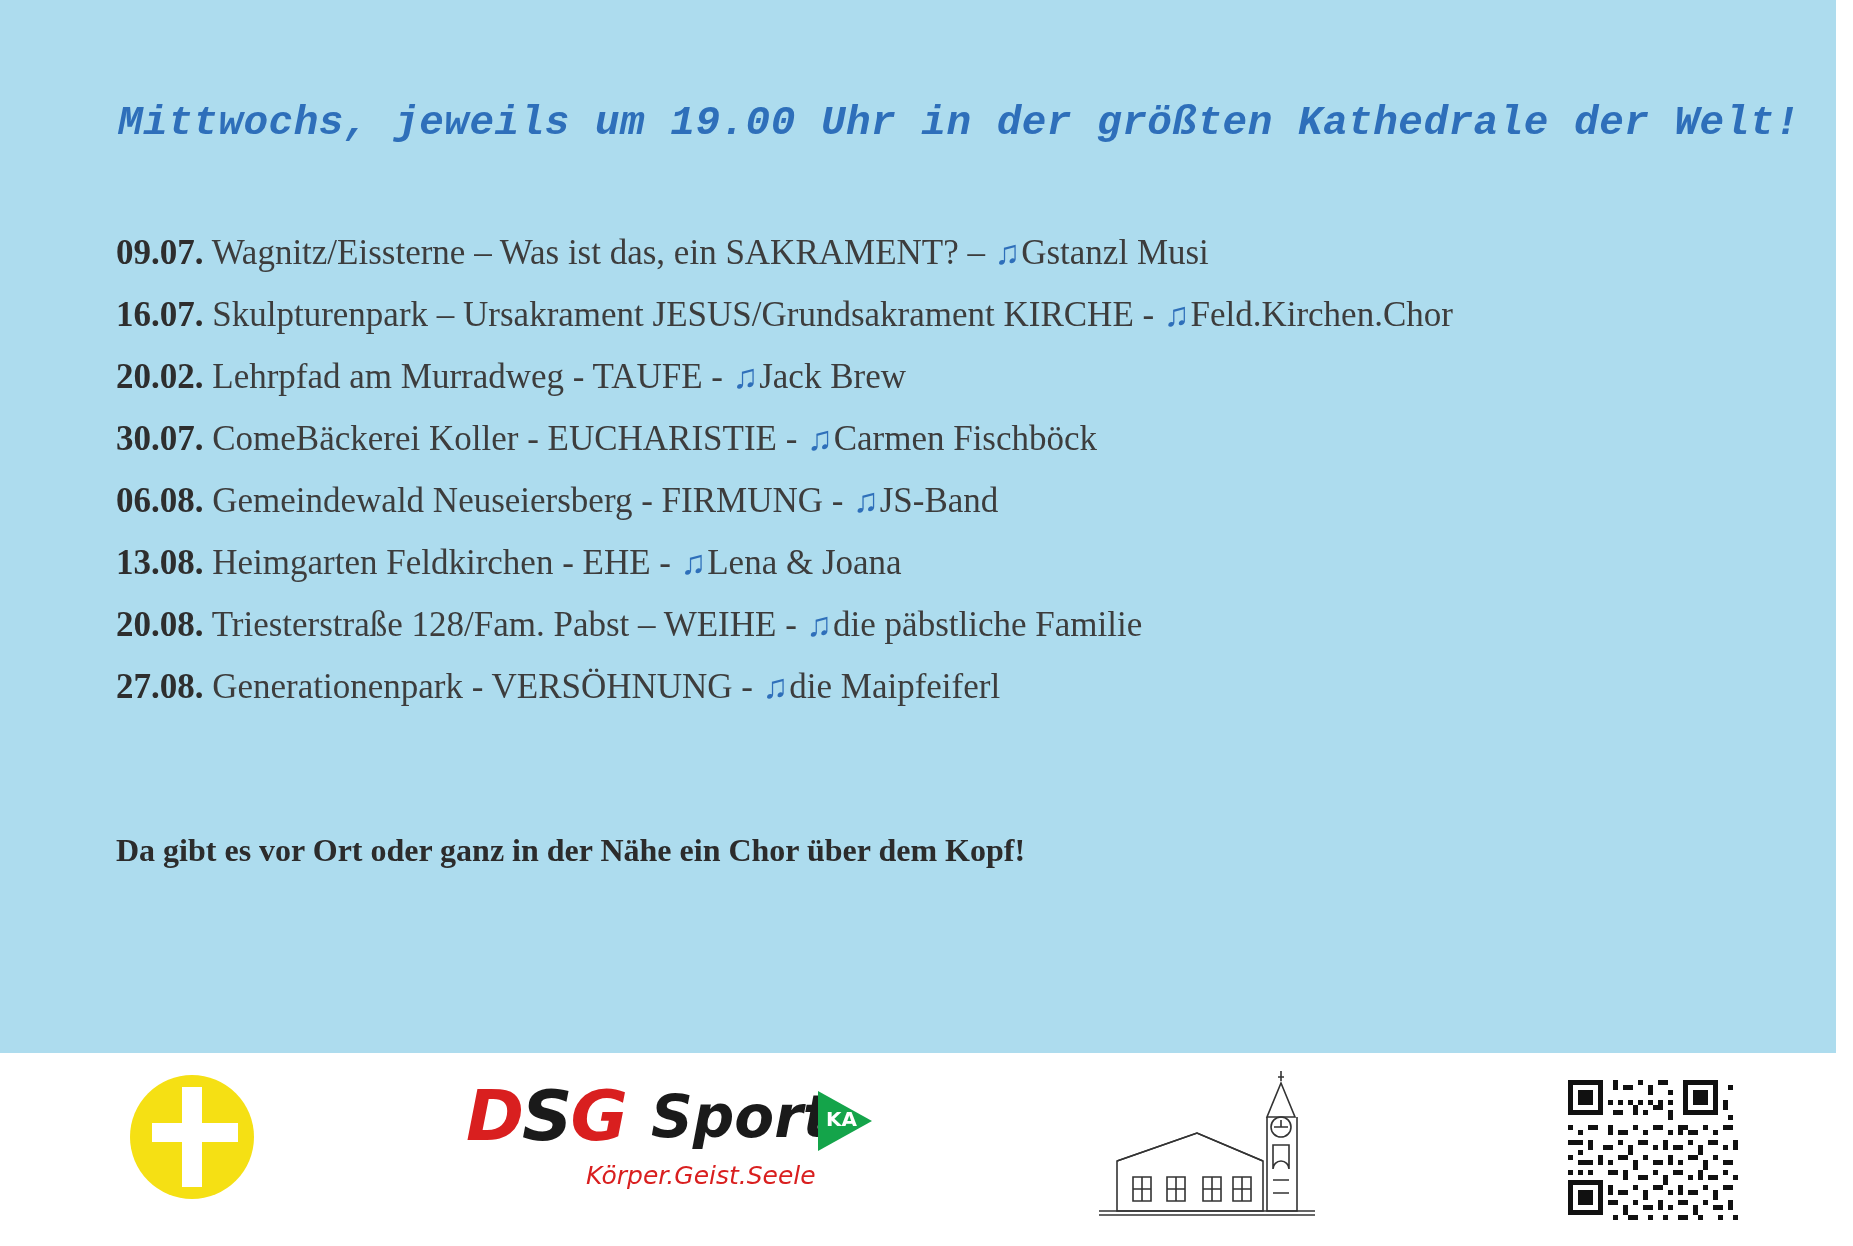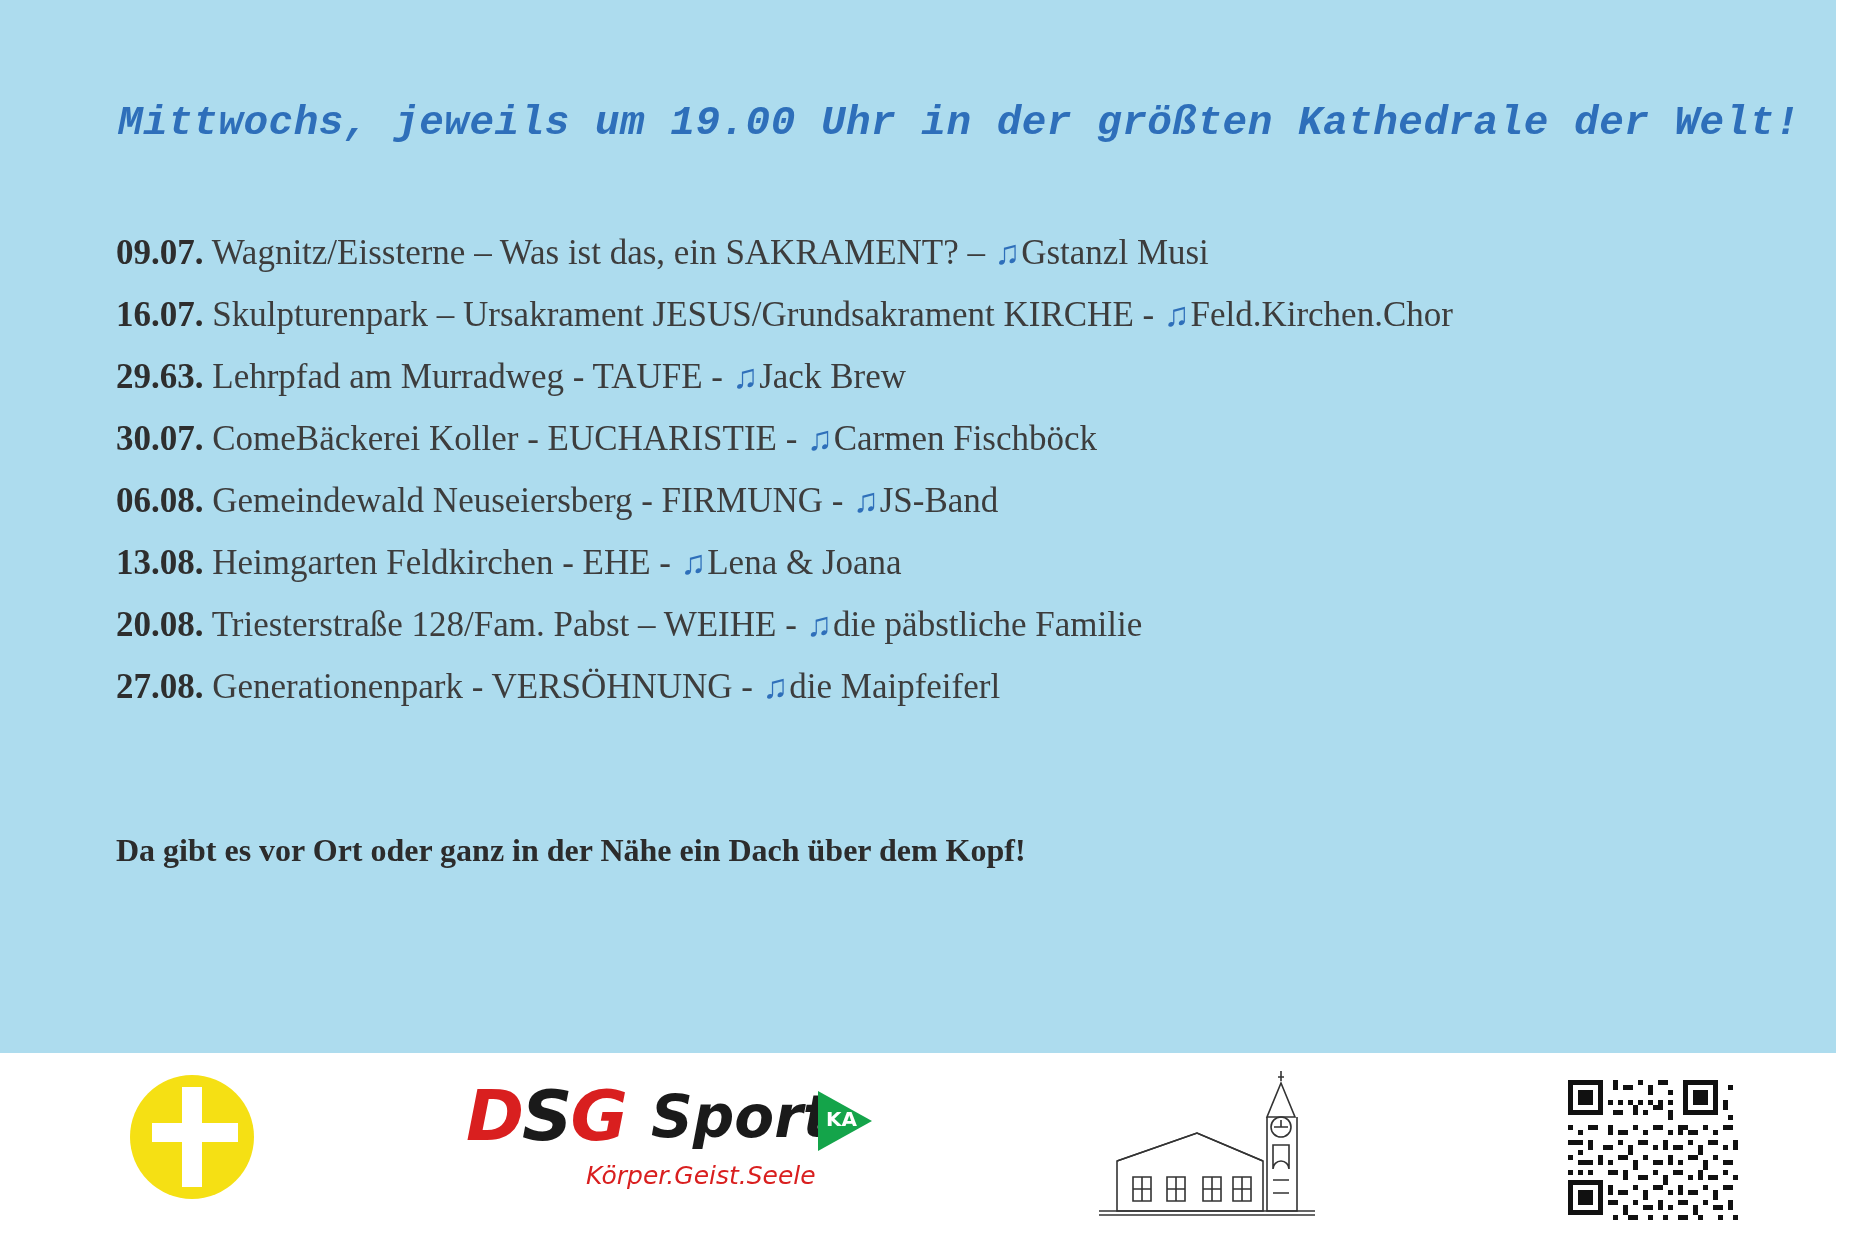--- a/index.html
+++ b/index.html
@@ -225,21 +225,21 @@
         <span class="event-date">09.07.</span>
         <span class="event-text">Wagnitz/Eissterne – Was ist das, ein SAKRAMENT? – </span><span class="note-icon">♫</span><span class="event-perf">Gstanzl Musi</span>
       </div>
 
       <div class="event-row">
         <span class="event-date">16.07.</span>
         <span class="event-text">Skulpturenpark – Ursakrament JESUS/Grundsakrament KIRCHE - </span><span class="note-icon">♫</span><span class="event-perf">Feld.Kirchen.Chor</span>
       </div>
 
       <div class="event-row">
-        <span class="event-date">29.63.</span>
+        <span class="event-date">20.02.</span>
         <span class="event-text">Lehrpfad am Murradweg - TAUFE - </span><span class="note-icon">♫</span><span class="event-perf">Jack Brew</span>
       </div>
 
       <div class="event-row">
         <span class="event-date">30.07.</span>
         <span class="event-text">ComeBäckerei Koller - EUCHARISTIE - </span><span class="note-icon">♫</span><span class="event-perf">Carmen Fischböck</span>
       </div>
 
       <div class="event-row">
         <span class="event-date">06.08.</span>
@@ -258,21 +258,21 @@
 
       <div class="event-row">
         <span class="event-date">27.08.</span>
         <span class="event-text">Generationenpark - VERSÖHNUNG - </span><span class="note-icon">♫</span><span class="event-perf">die Maipfeiferl</span>
       </div>
 
 
     </div>
 
     <div class="notes">
-      <div class="note-line">Da gibt es vor Ort oder ganz in der Nähe ein Dach über dem Kopf!</div>
+      <div class="note-line">Da gibt es vor Ort oder ganz in der Nähe ein Chor über dem Kopf!</div>
     </div>
 
   </div>
 
   <div class="footer">
     <div class="footer-inner">
 
       <div class="logo-cross">
         <div class="disc"></div>
         <div class="bar-v"></div>

